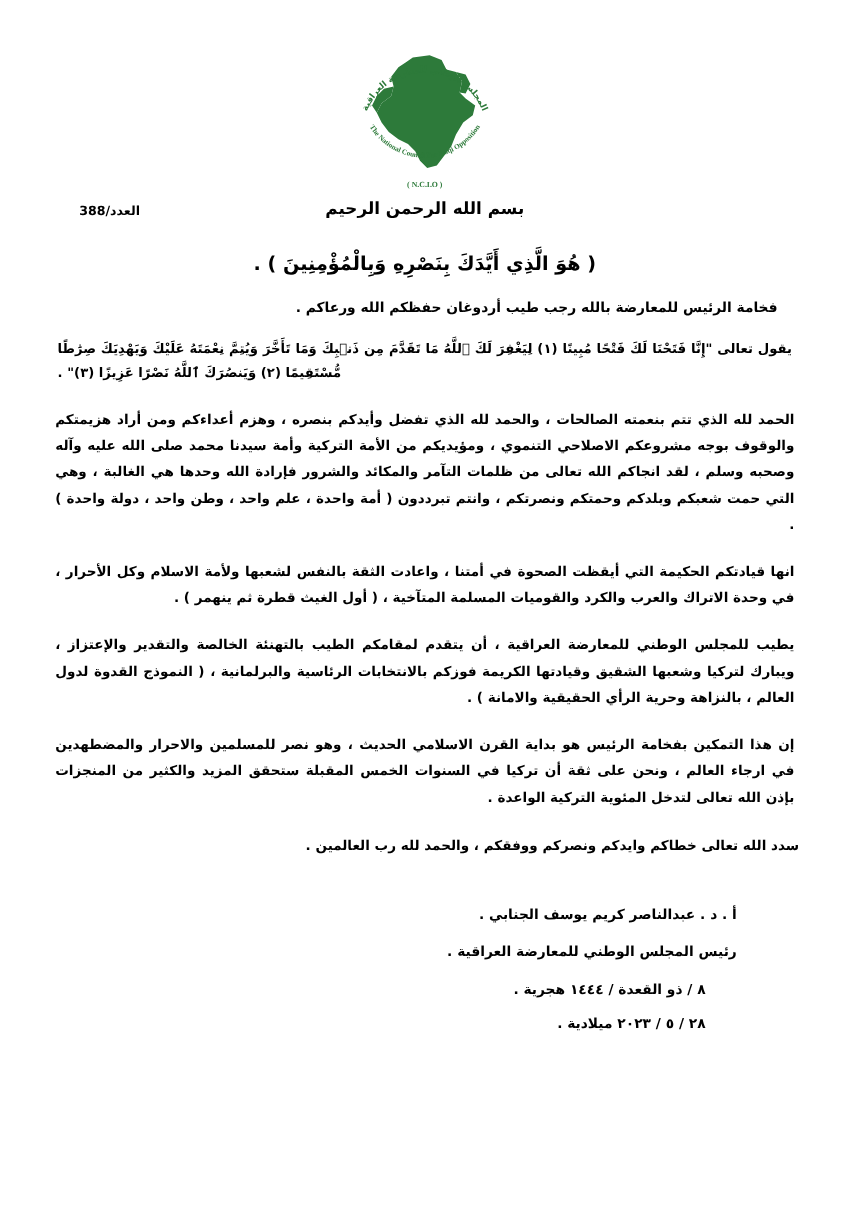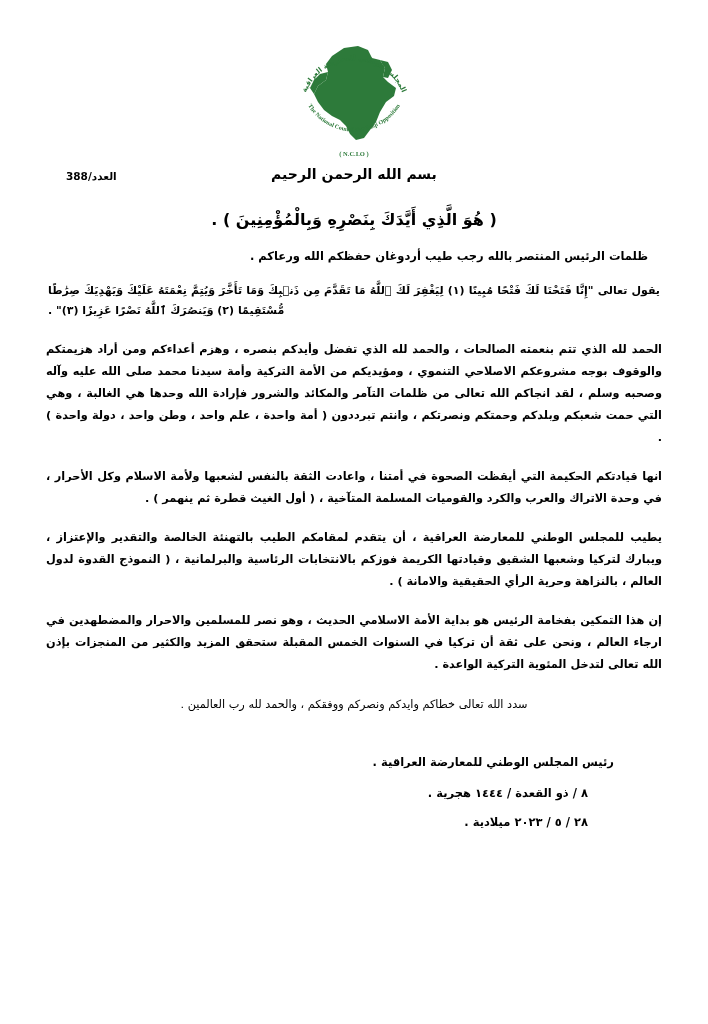--- a/index.html
+++ b/index.html
@@ -102,23 +102,23 @@
     text-align: justify;
     text-align-last: right;
     font-size: 11.3px;
     font-weight: bold;
     line-height: 1.95;
     margin: 17px 0 0 0;
     padding: 0 4px;
   }
 
   .closing {
-    text-align: center;
+    text-align: right;
     font-size: 11.3px;
-    font-weight: normal;
+    font-weight: bold;
     margin-top: 22px;
   }
 
   
   .sign-block {
     margin-top: 44px;
     padding-right: 52px;
     font-weight: bold;
   }
   .sign-name {
@@ -181,32 +181,33 @@
 
   <div class="header-row">
     <div class="basmala">بسم الله الرحمن الرحيم</div>
     <div class="issue-no">العدد/388</div>
   </div>
 
   <div class="ayah-line">( هُوَ الَّذِي أَيَّدَكَ بِنَصْرِهِ وَبِالْمُؤْمِنِينَ ) .</div>
 
   <div class="body-block">
 
-    <div class="salutation">ظلمات الرئيس المنتصر بالله رجب طيب أردوغان حفظكم الله ورعاكم .</div>
+    <div class="salutation">فخامة الرئيس للمعارضة بالله رجب طيب أردوغان حفظكم الله ورعاكم .</div>
 
     <div class="quran-quote">يقول تعالى "إِنَّا فَتَحْنَا لَكَ فَتْحًا مُبِينًا (١) لِيَغْفِرَ لَكَ ٱللَّهُ مَا تَقَدَّمَ مِن ذَنۢبِكَ وَمَا تَأَخَّرَ وَيُتِمَّ نِعْمَتَهُ عَلَيْكَ وَيَهْدِيَكَ صِرَٰطًا مُّسْتَقِيمًا (٢) وَيَنصُرَكَ ٱللَّهُ نَصْرًا عَزِيزًا (٣)" .</div>
 
     <p class="para">الحمد لله الذي تتم بنعمته الصالحات ، والحمد لله الذي تفضل وأيدكم بنصره ، وهزم أعداءكم ومن أراد هزيمتكم والوقوف بوجه مشروعكم الاصلاحي التنموي ، ومؤيديكم من الأمة التركية وأمة سيدنا محمد صلى الله عليه وآله وصحبه وسلم ، لقد انجاكم الله تعالى من ظلمات التآمر والمكائد والشرور فإرادة الله وحدها هي الغالبة ، وهي التي حمت شعبكم وبلدكم وحمتكم ونصرتكم ، وانتم تبرددون ( أمة واحدة ، علم واحد ، وطن واحد ، دولة واحدة ) .</p>
     <p class="para">انها قيادتكم الحكيمة التي أيقظت الصحوة في أمتنا ، واعادت الثقة بالنفس لشعبها ولأمة الاسلام وكل الأحرار ، في وحدة الاتراك والعرب والكرد والقوميات المسلمة المتآخية ، ( أول الغيث قطرة ثم ينهمر ) .</p>
     <p class="para">يطيب للمجلس الوطني للمعارضة العراقية ، أن يتقدم لمقامكم الطيب بالتهنئة الخالصة والتقدير والإعتزاز ، ويبارك لتركيا وشعبها الشقيق وقيادتها الكريمة فوزكم بالانتخابات الرئاسية والبرلمانية ، ( النموذج القدوة لدول العالم ، بالنزاهة وحرية الرأي الحقيقية والامانة ) .</p>
-    <p class="para">إن هذا التمكين بفخامة الرئيس هو بداية الأمة الاسلامي الحديث ، وهو نصر للمسلمين والاحرار والمضطهدين في ارجاء العالم ، ونحن على ثقة أن تركيا في السنوات الخمس المقبلة ستحقق المزيد والكثير من المنجزات بإذن الله تعالى لتدخل المئوية التركية الواعدة .</p>
+    <p class="para">إن هذا التمكين بفخامة الرئيس هو بداية القرن الاسلامي الحديث ، وهو نصر للمسلمين والاحرار والمضطهدين في ارجاء العالم ، ونحن على ثقة أن تركيا في السنوات الخمس المقبلة ستحقق المزيد والكثير من المنجزات بإذن الله تعالى لتدخل المئوية التركية الواعدة .</p>
 
     <div class="closing">سدد الله تعالى خطاكم وايدكم ونصركم ووفقكم ، والحمد لله رب العالمين .</div>
 
     <div class="sign-block">
+      <div class="sign-name">أ . د . عبدالناصر كريم يوسف الجنابي .</div>
       <div class="sign-title">رئيس المجلس الوطني للمعارضة العراقية .</div>
       <div class="sign-date">٨ / ذو القعدة / ١٤٤٤ هجرية .</div>
       <div class="sign-date">٢٨ / ٥ / ٢٠٢٣ ميلادية .</div>
     </div>
 
     <div class="footer-pad"></div>
   </div>
 </div>
 
 </body></html>

